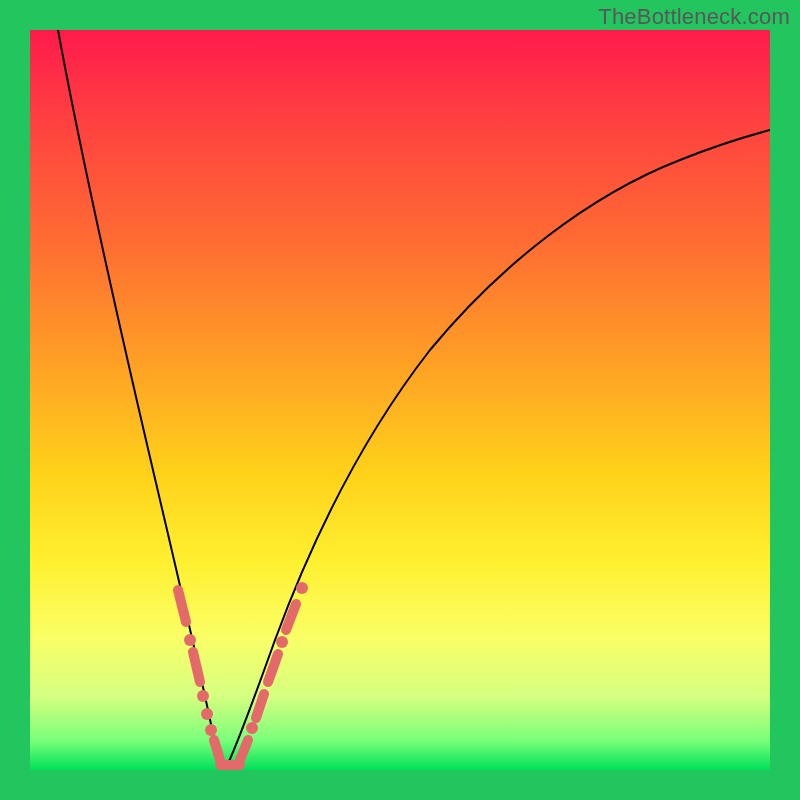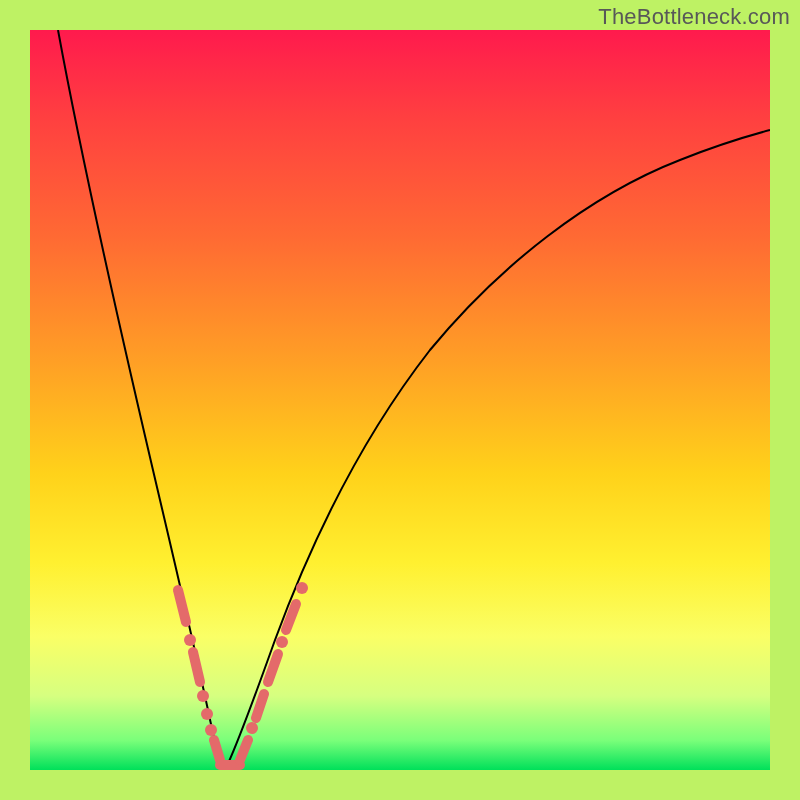--- a/index.html
+++ b/index.html
@@ -10,21 +10,21 @@
     background: #000;
     overflow: hidden;
     font-family: Arial, Helvetica, sans-serif;
   }
   .frame {
     position: absolute;
     left: 0;
     top: 0;
     width: 800px;
     height: 800px;
-    background: #bef264;
+    background: #22c55e;
   }
   .plot-area {
     position: absolute;
     left: 30px;
     top: 30px;
     width: 740px;
     height: 740px;
     background: linear-gradient(to bottom,
       #ff1a4d 0%,
       #ff4040 12%,

